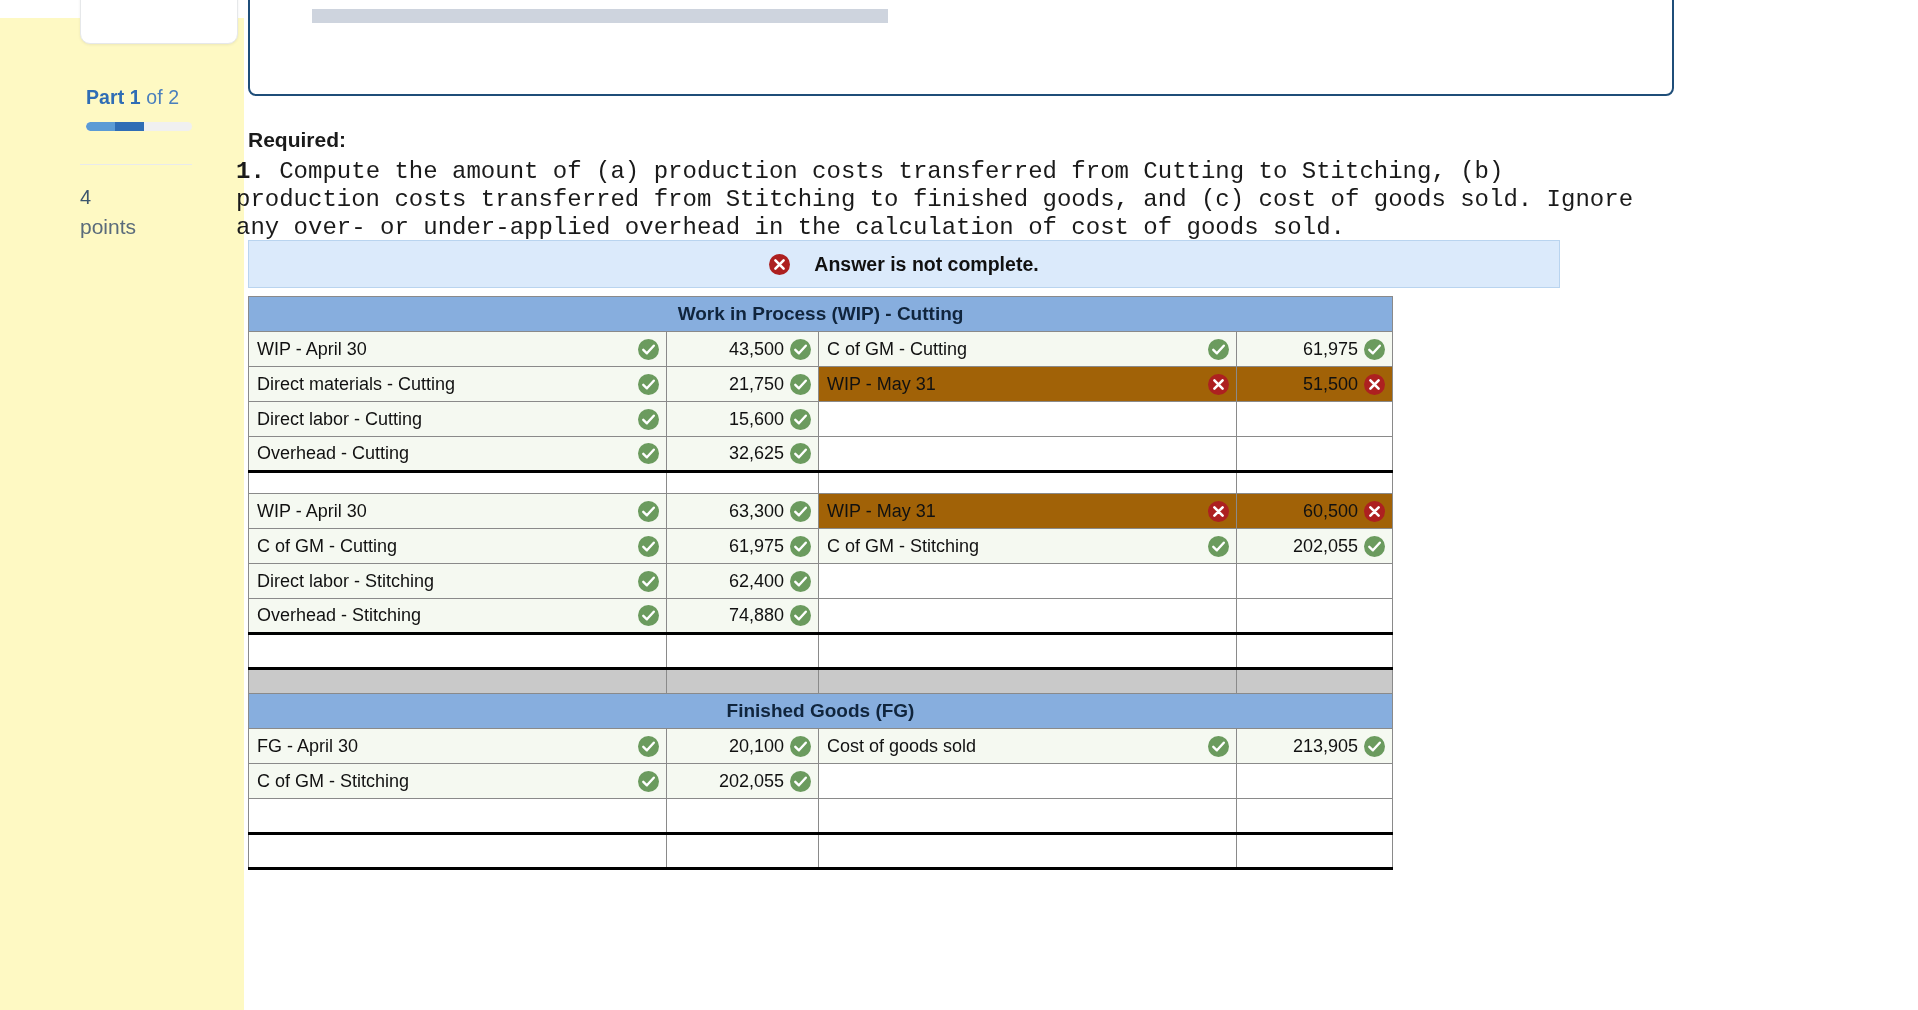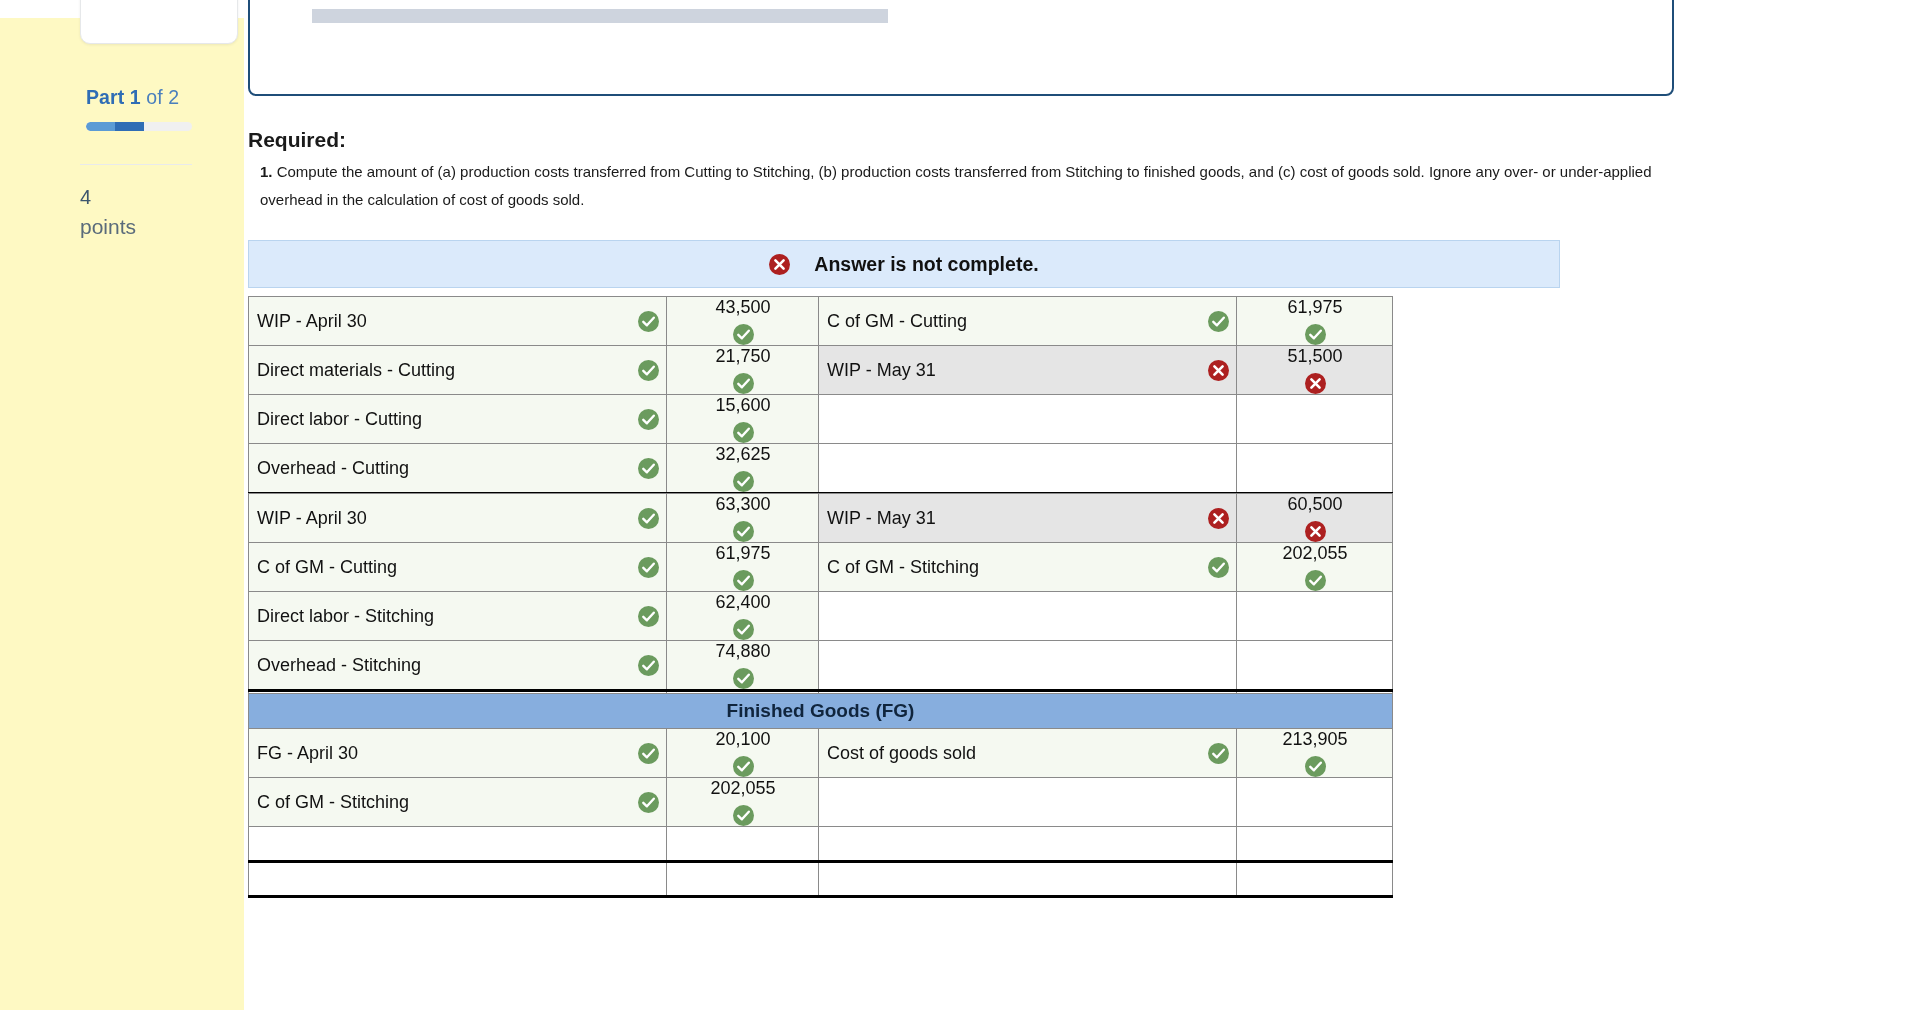--- a/index.html
+++ b/index.html
@@ -71,23 +71,23 @@
     position: absolute; left: 62px; top: 161px;
     width: 576px; height: 14px; background: #ced4de;
   }
 
   
   .required-head {
     position: absolute; left: 248px; top: 128px;
     font-size: 21px; font-weight: bold; color: #1a1a1a;
   }
   .required-body {
-    position: absolute; left: 260px; top: 158px;
+    position: absolute; left: 236px; top: 158px;
     width: 1400px;
-    font-size: 15px; color: #1a1a1a; line-height: 28px;
+    font-size: 24px; color: #1a1a1a; line-height: 28px; font-family: Liberation Mono, monospace;
   }
   .required-body b { font-weight: bold; }
 
   
   .alert {
     position: absolute; left: 248px; top: 240px;
     width: 1312px; height: 48px;
     background: #dbeafb;
     border: 1px solid #b9d4ef;
     display: flex; align-items: center; justify-content: center;
@@ -134,30 +134,30 @@
     border-bottom: 1px solid #8a8a8a;
   }
 
   .cell {
     border: 1px solid #8a8a8a;
     background: #ffffff;
     position: relative;
     height: 35px;
   }
   .cell.correct { background: #f5f9f1; }
-  .cell.wrong   { background: #e5e5e5; }
+  .cell.wrong   { background: #a16207; }
   .cell.blank   { background: #ffffff; }
   .cell.gray    { background: #c9c9c9; height: 33px; }
 
   .cell-inner {
     display: flex; align-items: center; height: 100%;
     padding: 0 7px 0 8px; gap: 6px;
   }
   .cell-inner.label  { justify-content: flex-start; }
-  .cell-inner.amount { justify-content: flex-end; flex-direction: column; }
+  .cell-inner.amount { justify-content: flex-end; }
   .lbl-text { flex: 1 1 auto; text-align: left; white-space: nowrap; overflow: hidden; }
   .amt-text { text-align: right; white-space: nowrap; }
 
   .rule-top-thick    { border-top: 3px solid #000 !important; }
   .rule-bottom-thick { border-bottom: 3px solid #000 !important; }
 </style>
 </head>
 <body>
 
 <div id="root">
@@ -202,20 +202,23 @@
 
   <div id="tables-host">
       <table class="tbl" style="top:296px">
         <colgroup>
           <col class="c1">
           <col class="c2">
           <col class="c3">
           <col class="c4">
         </colgroup>
         <tbody>
+          <tr>
+            <td class="sec-title" colspan="4">Work in Process (WIP) - Cutting</td>
+          </tr>
           <tr>
             <td class="cell correct">
               <div class="cell-inner label">
                 <span class="lbl-text">WIP - April 30</span>
                 <span class="icon-ok">
                   <svg width="21" height="21" viewBox="0 0 21 21">
                     <path d="M5.3 10.8 L8.9 14.3 L15.8 6.7" stroke="#fff" stroke-width="2.4" fill="none" stroke-linecap="round" stroke-linejoin="round"></path>
                   </svg>
                 </span>
               </div>

